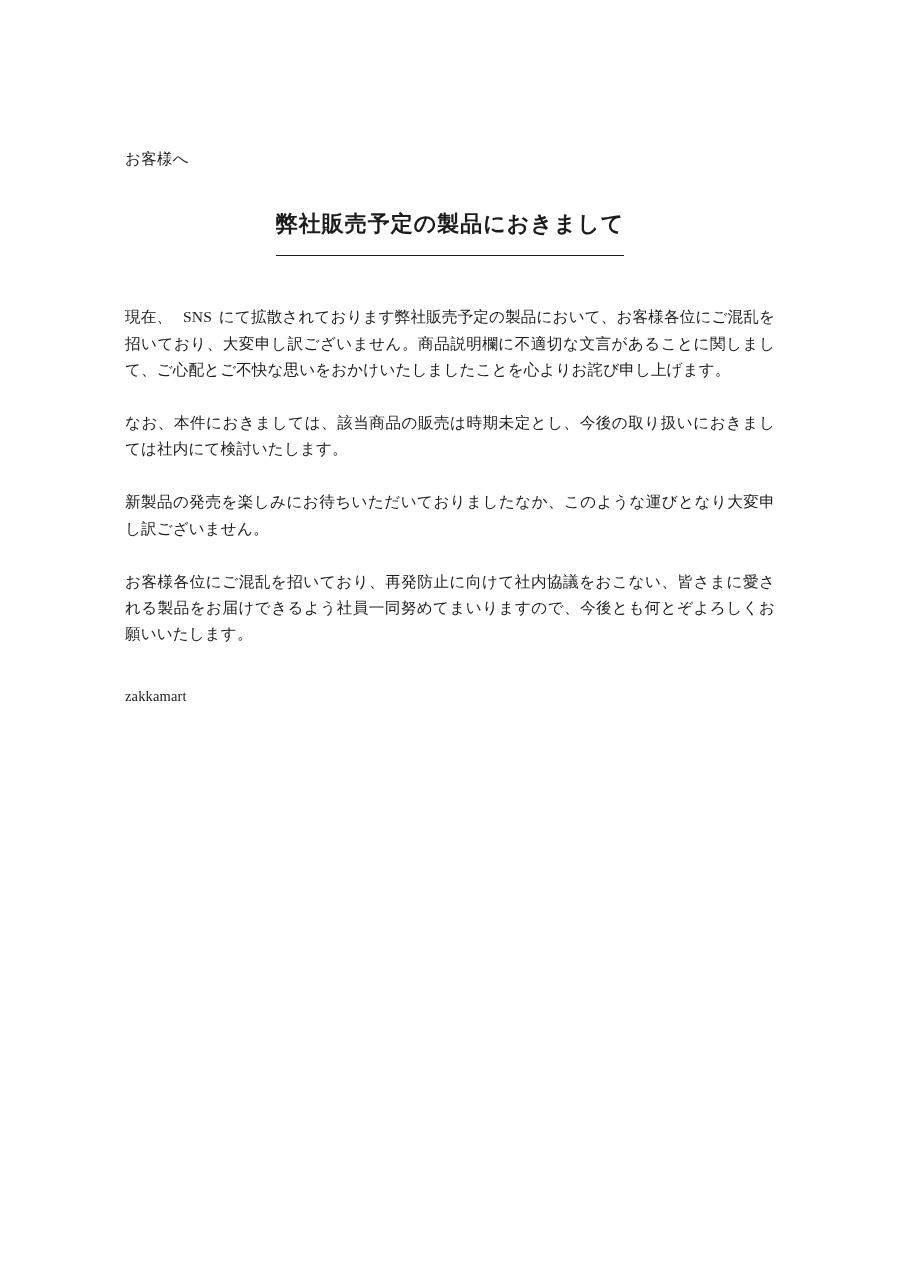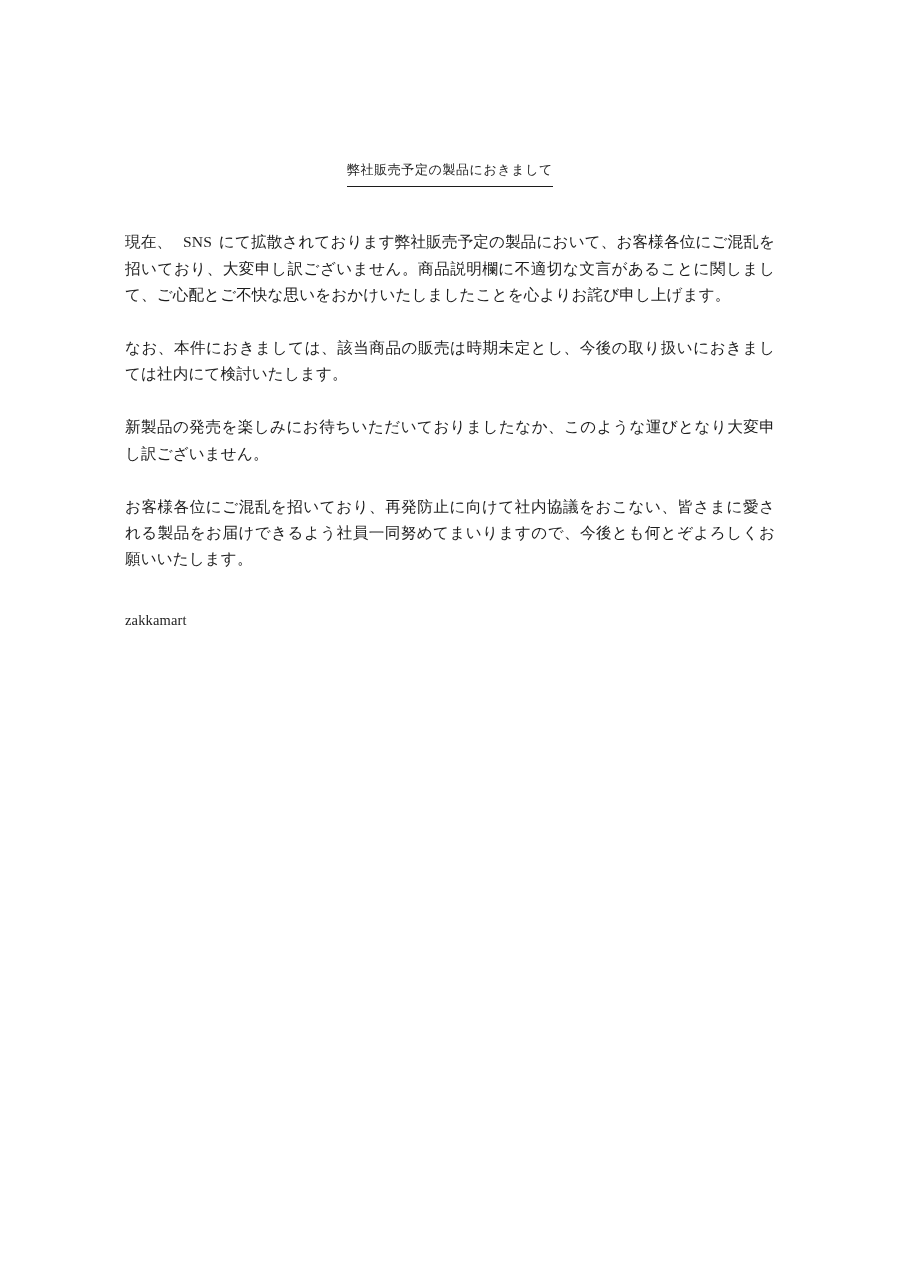--- a/index.html
+++ b/index.html
@@ -43,26 +43,26 @@
     white-space: nowrap;
   }
 
   
   .title-row {
     text-align: center;
     margin: 0 0 34px 0;
   }
   .doc-title {
     display: inline-block;
-    font-size: 13px;
+    font-size: 22px;
     line-height: 26px;
     letter-spacing: 0.045em;
-    font-weight: 400;
+    font-weight: 700;
     border-bottom: 1.4px solid #1c1c1c;
-    padding-bottom: 3px;
+    padding-bottom: 18px;
     white-space: nowrap;
   }
 
   
   .para {
     font-size: 15.6px;
     line-height: 26.2px;
     letter-spacing: 0.005em;
     margin: 0 0 27px 0;
     text-align: justify;
@@ -89,20 +89,21 @@
     line-height: 20px;
     letter-spacing: 0.01em;
   }
 </style>
 </head>
 <body>
 
 <div class="page">
   <div class="content">
 
+    <p class="salutation">お客様へ</p>
 
     <div class="title-row">
       <h1 class="doc-title">弊社販売予定の製品におきまして</h1>
     </div>
 
     <p class="para">現在、<span class="lat">SNS</span> にて拡散されております弊社販売予定の製品において、お客様各位にご混乱を招いており、大変申し訳ございません。商品説明欄に不適切な文言があることに関しまして、ご心配とご不快な思いをおかけいたしましたことを心よりお詫び申し上げます。</p>
 
 
     <p class="para">なお、本件におきましては、該当商品の販売は時期未定とし、今後の取り扱いにおきましては社内にて検討いたします。</p>
 

